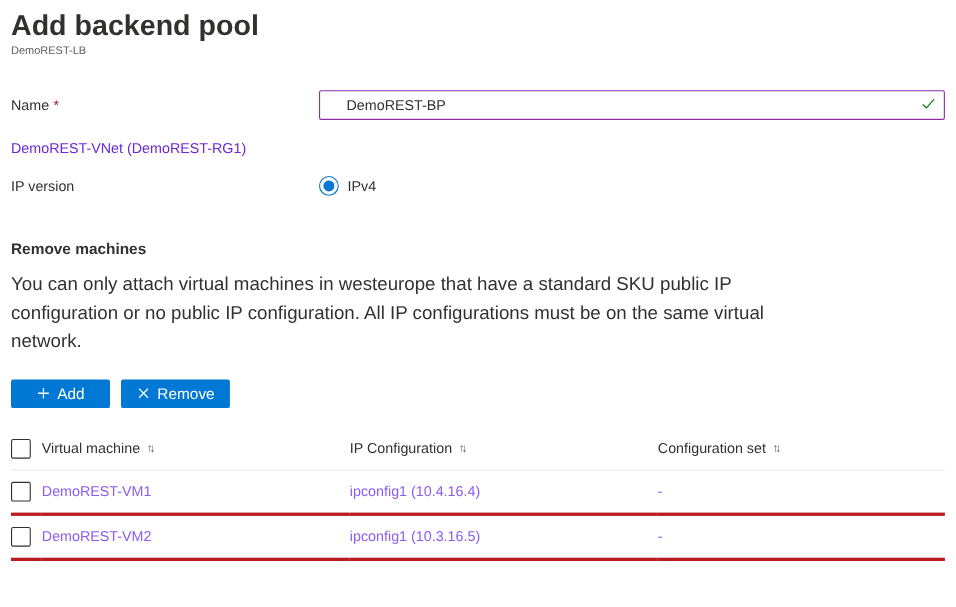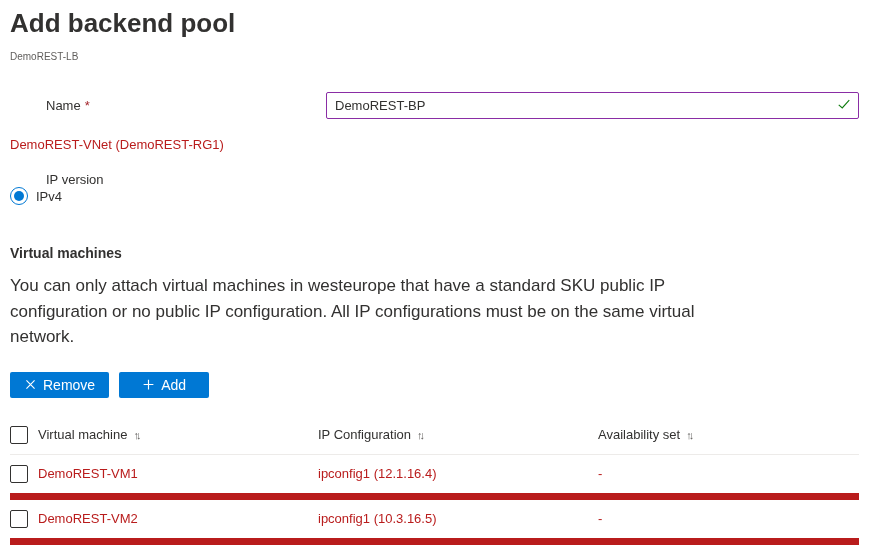--- a/index.html
+++ b/index.html
@@ -12,41 +12,40 @@
       font-size: 13px;
       color: #323130;
       background: #fff;
       padding: 8px 10px;
       width: 869px;
     }
     .page-title {
       font-size: 26px;
       font-weight: 600;
       color: #323130;
-      margin-bottom: 12px;
+      margin-bottom: 2px;
     }
     .subtitle {
       font-size: 10px;
       color: #605e5c;
       margin-bottom: 30px;
     }
     .form-row {
       display: flex;
       align-items: center;
       margin-bottom: 18px;
     }
     .form-label {
       width: 280px;
       font-size: 13px;
       color: #323130;
       flex-shrink: 0;
       display: flex;
       align-items: flex-end;
       gap: 4px;
-      margin-left: 36px;
     }
     .form-label .required {
       color: #a4262c;
     }
     .info-icon {
       display: inline-flex;
       align-items: center;
       justify-content: center;
       width: 13px;
       height: 13px;
@@ -58,37 +57,37 @@
       font-family: Georgia, serif;
       margin-left: 2px;
     }
     .form-control {
       flex: 1;
       position: relative;
     }
     .text-input {
       width: 100%;
       border: 1px solid #8a2da5;
-      padding: 5px 30px 5px 8px;
+      padding: 5px 30px 5px 24px;
       font-size: 13px;
       font-family: inherit;
       outline: none;
       border-radius: 2px;
       color: #323130;
     }
     .check-icon {
       position: absolute;
       right: 8px;
       top: 50%;
       transform: translateY(-50%);
       color: #107c10;
     }
     .static-value {
       font-size: 13px;
-      color: #b91c1c;
+      color: #6d28d9;
     }
     .radio-group {
       display: flex;
       flex-direction: column;
       gap: 10px;
     }
     .radio-option {
       display: flex;
       align-items: center;
       gap: 8px;
@@ -167,23 +166,23 @@
       padding: 10px 8px 10px 0;
       border-bottom: 1px solid #edebe9;
     }
     .table th .th-content {
       display: flex;
       align-items: center;
       gap: 6px;
     }
     .table td {
       font-size: 13px;
-      color: #b91c1c;
+      color: #8b5cf6;
       padding: 10px 8px 10px 0;
-      border-bottom: 7px solid #b91c1c;
+      border-bottom: 3px solid #b91c1c;
     }
     .checkbox {
       width: 18px;
       height: 18px;
       border: 1px solid #323130;
       border-radius: 2px;
       display: inline-block;
       cursor: pointer;
       vertical-align: middle;
     }
@@ -198,21 +197,20 @@
       width: 280px;
     }
     .sort-arrows {
       display: inline-flex;
       font-size: 11px;
       color: #605e5c;
       letter-spacing: -3px;
     }
     .ip-row-start {
       align-items: flex-start;
-      flex-direction: column;
     }
     .ip-row-start .form-label {
       padding-top: 2px;
     }
   </style>
 </head>
 <body>
 
 <h1 class="page-title">Add backend pool</h1>
 <div class="subtitle">DemoREST-LB</div>
@@ -245,39 +243,39 @@
   <div class="form-control">
     <div class="radio-group">
       <label class="radio-option">
         <span class="radio-circle selected"></span>
         <span class="radio-label">IPv4</span>
       </label>
     </div>
   </div>
 </div>
 
-<h2 class="section-heading">Virtual machines</h2>
+<h2 class="section-heading">Remove machines</h2>
 <p class="section-description">You can only attach virtual machines in westeurope that have a standard SKU public IP configuration or no public IP configuration. All IP configurations must be on the same virtual network.</p>
 
 <div class="button-row">
+  <button class="btn">
+    <span class="btn-icon">
+      <svg width="13" height="13" viewBox="0 0 16 16">
+          <path d="M8 2 V14 M2 8 H14" stroke="#fff" stroke-width="1.4"></path>
+        </svg>
+    </span>
+    <span>Add</span>
+  </button>
   <button class="btn">
     <span class="btn-icon">
       <svg width="13" height="13" viewBox="0 0 16 16">
           <path d="M3 3 L13 13 M13 3 L3 13" stroke="#fff" stroke-width="1.4"></path>
         </svg>
     </span>
     <span>Remove</span>
-  </button>
-  <button class="btn">
-    <span class="btn-icon">
-      <svg width="13" height="13" viewBox="0 0 16 16">
-          <path d="M8 2 V14 M2 8 H14" stroke="#fff" stroke-width="1.4"></path>
-        </svg>
-    </span>
-    <span>Add</span>
   </button>
 </div>
 
 <table class="table">
   <thead>
     <tr>
       <th class="col-check">
         <span class="checkbox"></span>
       </th>
       <th class="col-vm">
@@ -287,31 +285,31 @@
         </span>
       </th>
       <th class="col-ip">
         <span class="th-content">
           <span>IP Configuration</span>
           <span class="sort-arrows">↑↓</span>
         </span>
       </th>
       <th>
         <span class="th-content">
-          <span>Availability set</span>
+          <span>Configuration set</span>
           <span class="sort-arrows">↑↓</span>
         </span>
       </th>
     </tr>
   </thead>
   <tbody>
     <tr>
       <td><span class="checkbox"></span></td>
       <td>DemoREST-VM1</td>
-      <td>ipconfig1 (12.1.16.4)</td>
+      <td>ipconfig1 (10.4.16.4)</td>
       <td>-</td>
     </tr>
     <tr>
       <td><span class="checkbox"></span></td>
       <td>DemoREST-VM2</td>
       <td>ipconfig1 (10.3.16.5)</td>
       <td>-</td>
     </tr>
   </tbody>
 </table>

